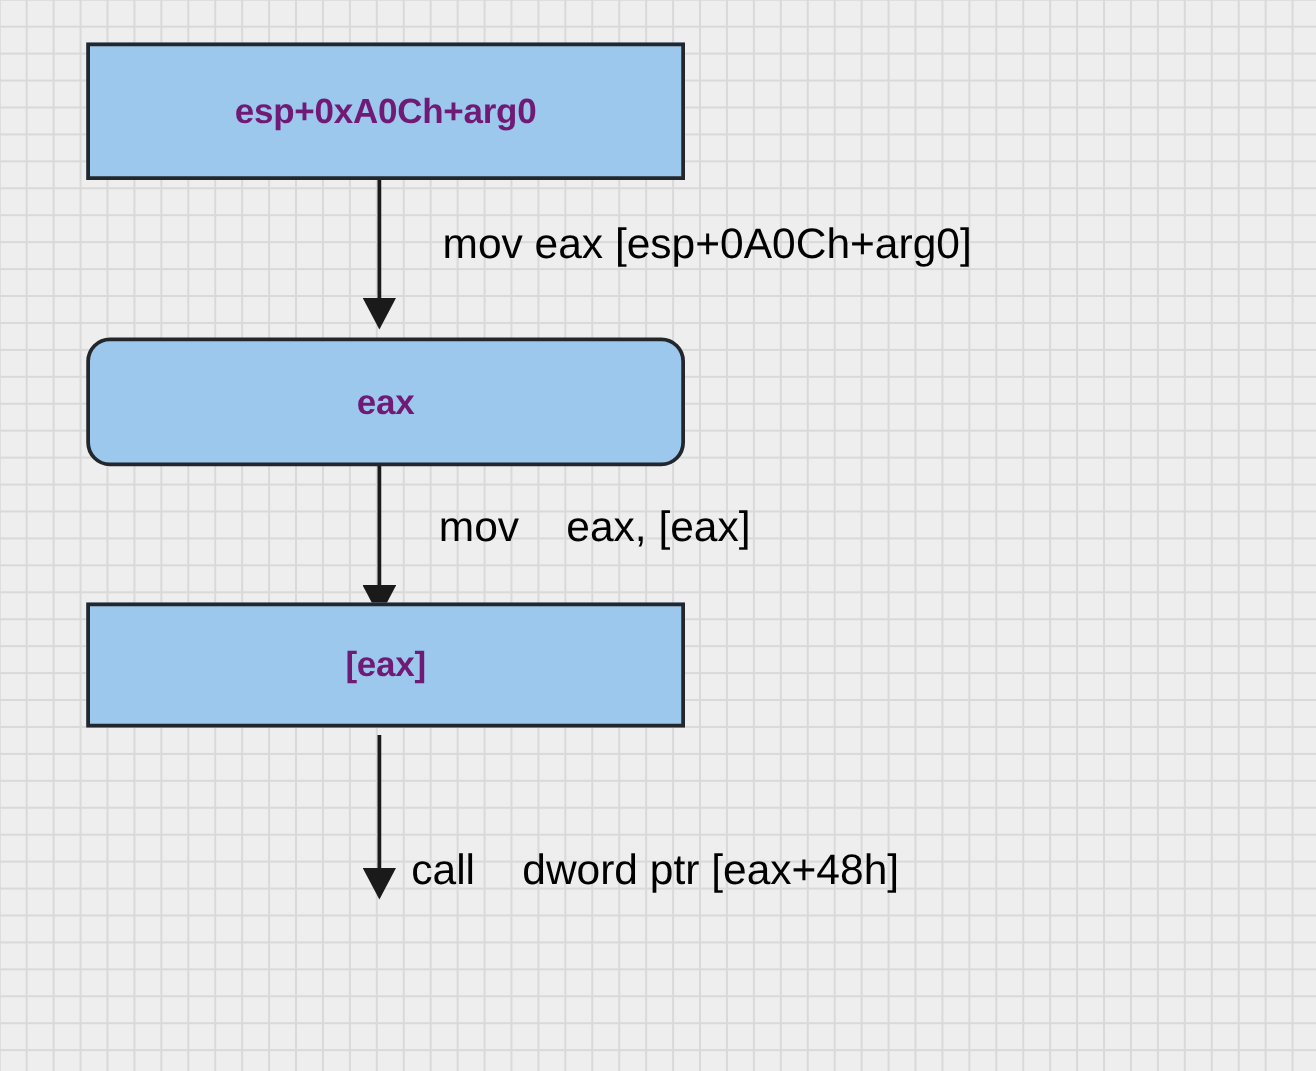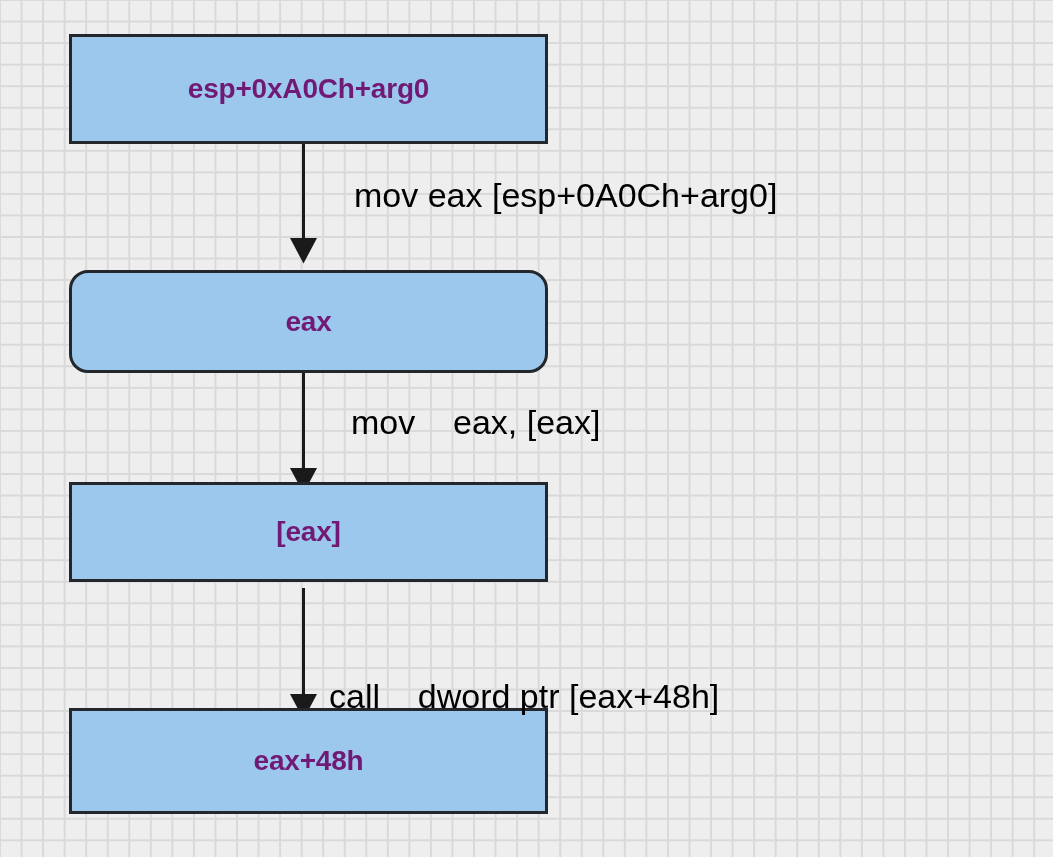--- a/index.html
+++ b/index.html
@@ -95,21 +95,18 @@
   </div>
 
   <div class="node" id="node-1">
     <span class="node-label">eax</span>
   </div>
 
   <div class="node" id="node-2">
     <span class="node-label">[eax]</span>
   </div>
 
-  <div class="node" id="node-3">
-    <span class="node-label">eax+48h</span>
-  </div>
 
   <div class="edge-label" id="edge-label-0">mov eax [esp+0A0Ch+arg0]</div>
   <div class="edge-label" id="edge-label-1">mov    eax, [eax]</div>
   <div class="edge-label" id="edge-label-2">call    dword ptr [eax+48h]</div>
 
 </div>
 
 </body></html>

